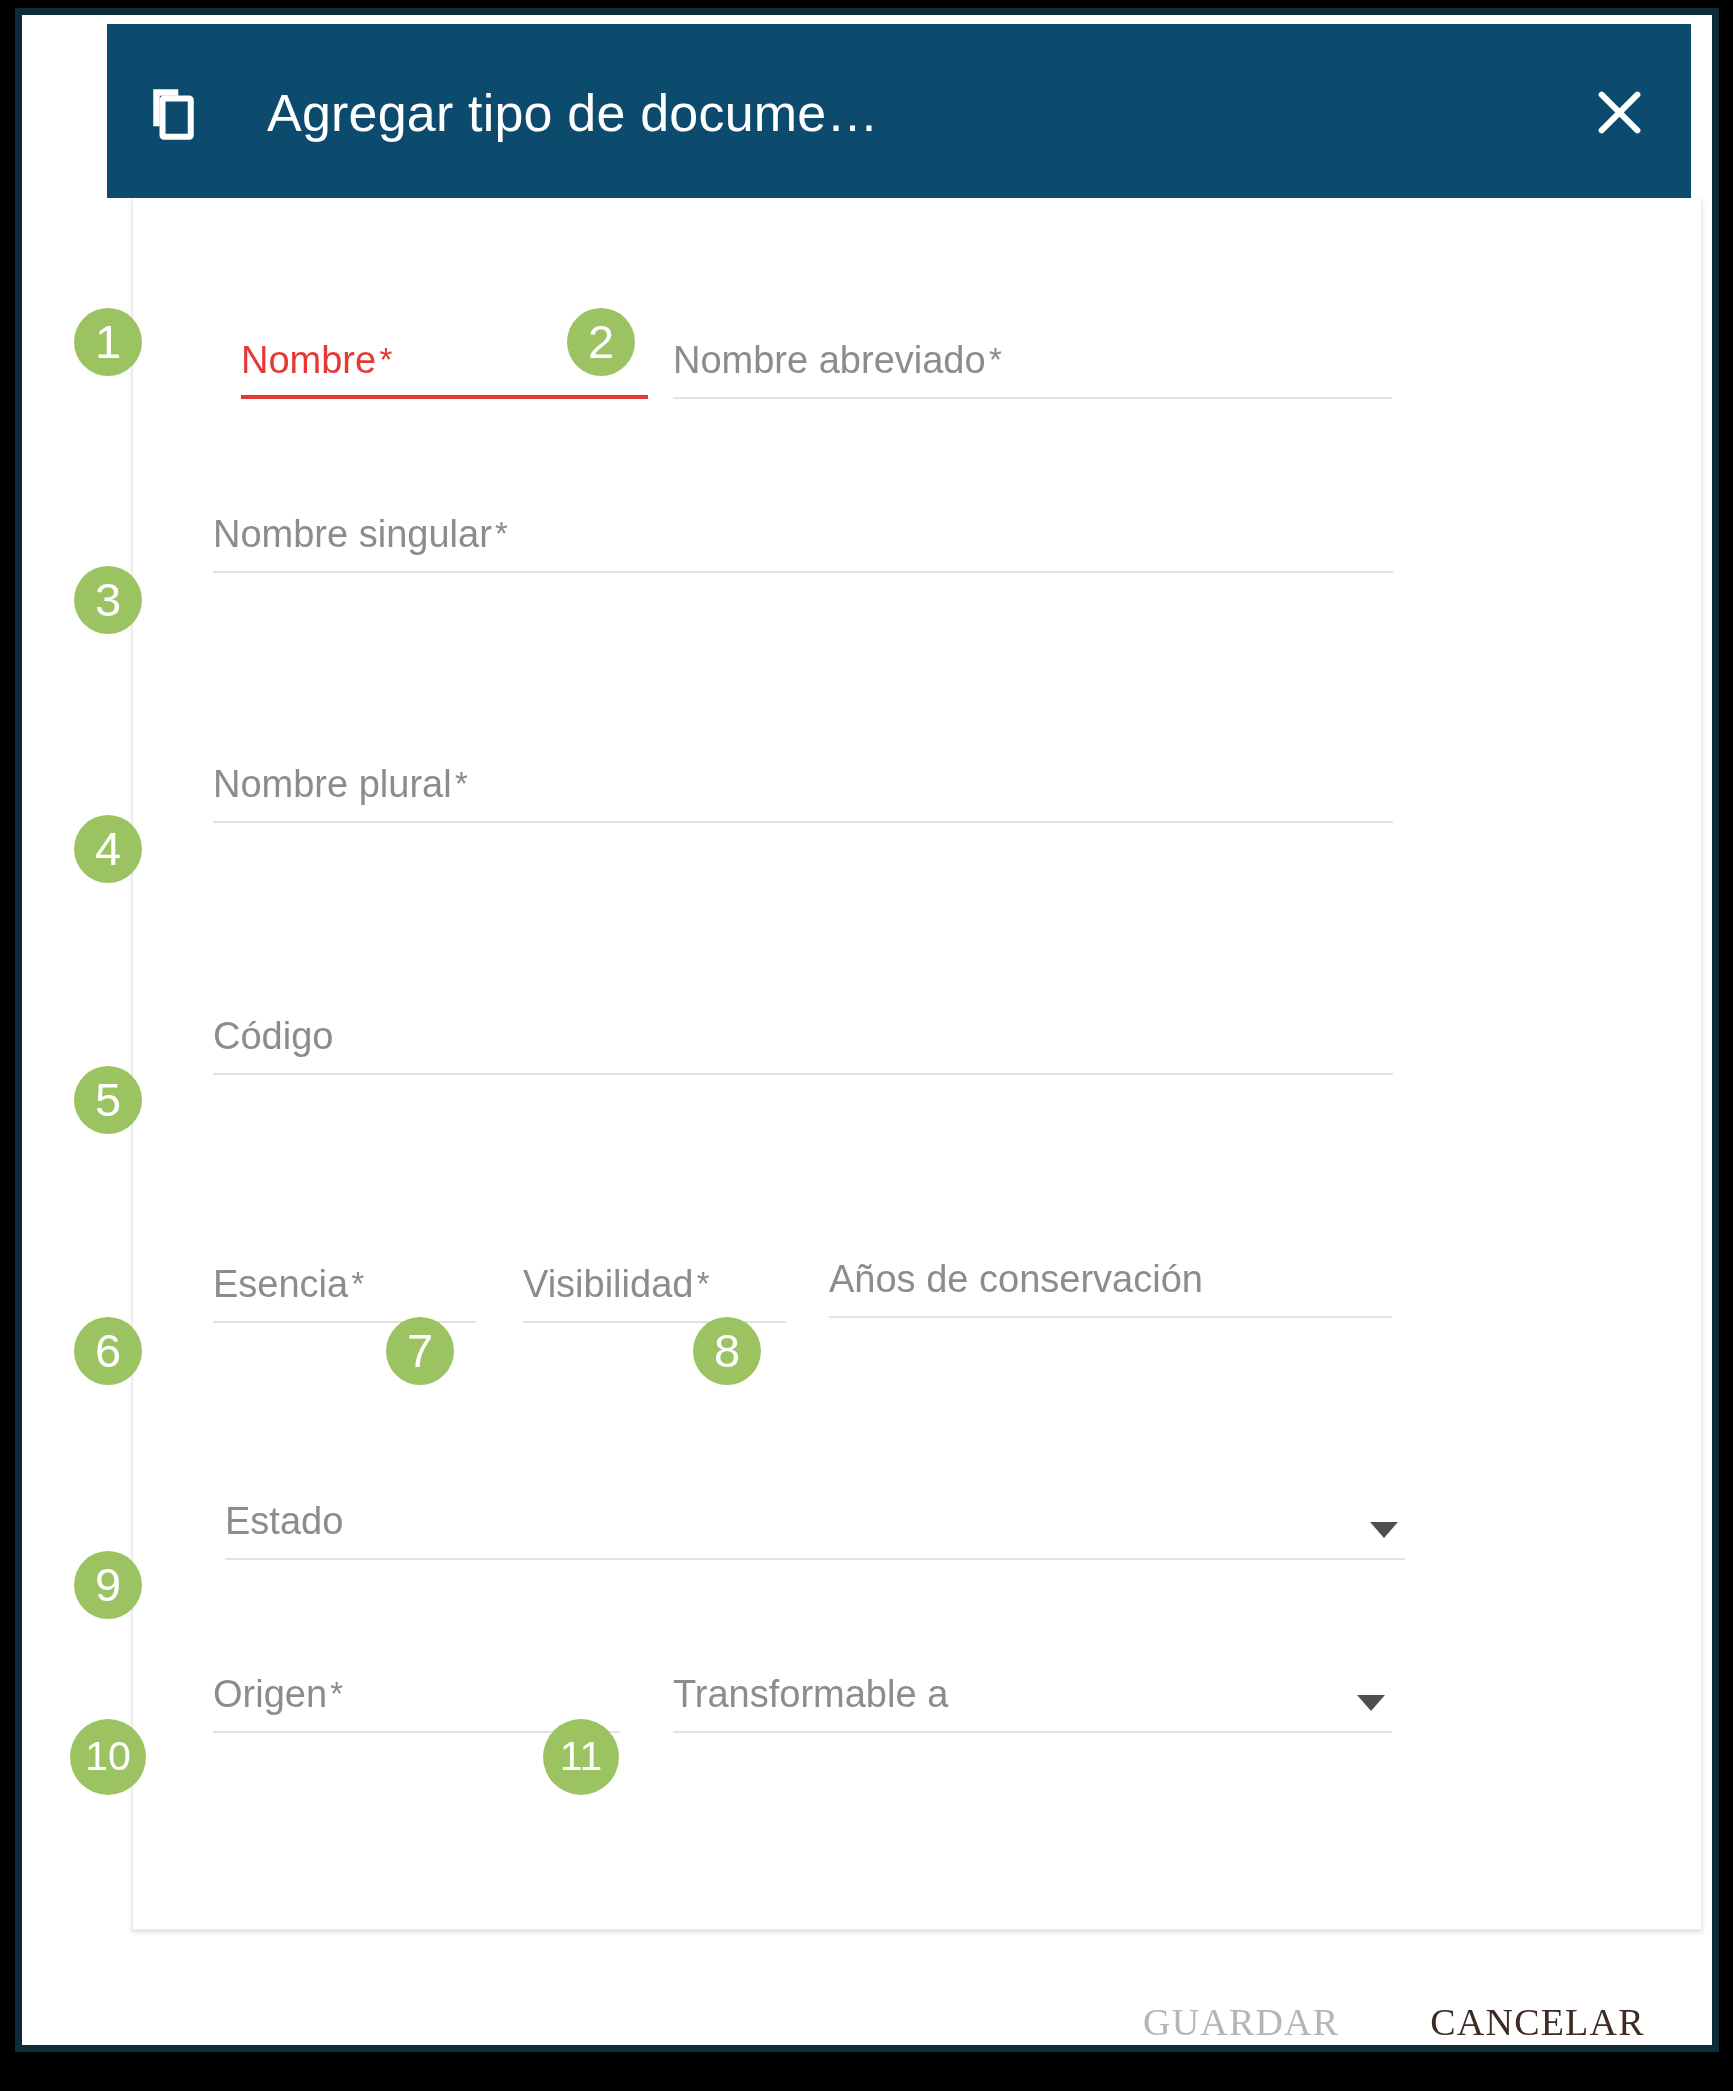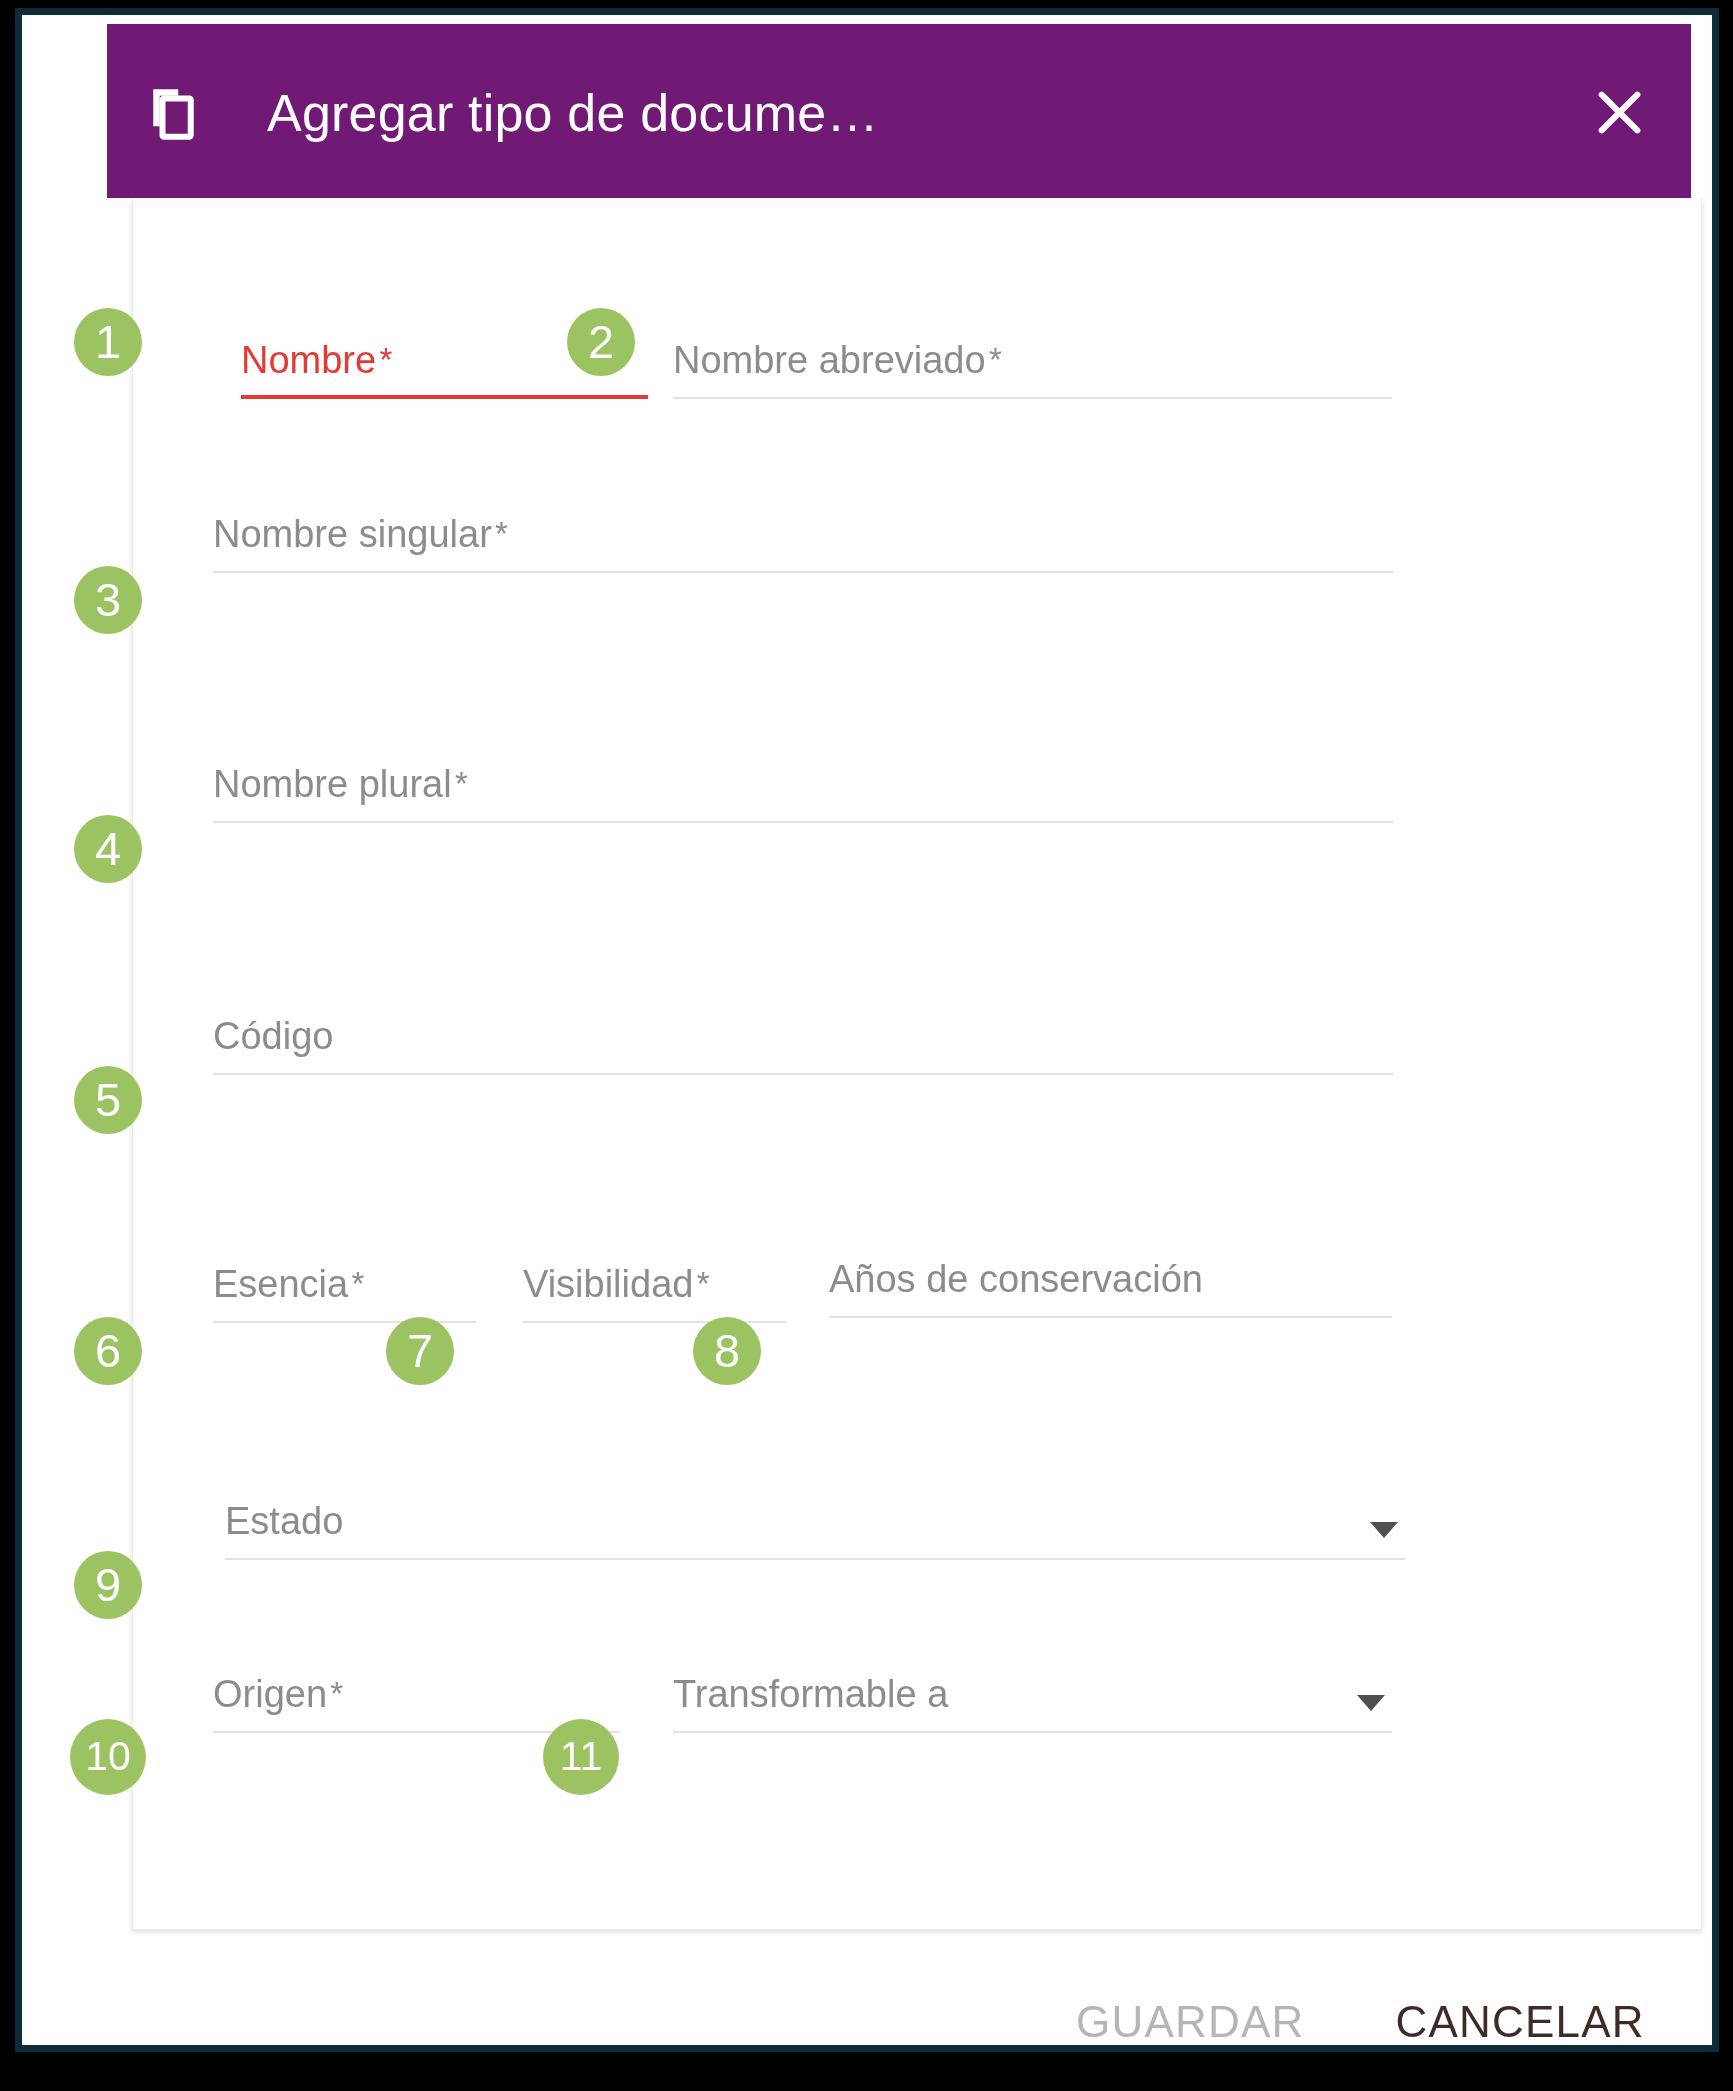--- a/index.html
+++ b/index.html
@@ -42,21 +42,21 @@
     width: 1584px;
     background: #ffffff;
   }
 
   #dialog-header {
     position: absolute;
     left: 0;
     top: 0;
     width: 1584px;
     height: 174px;
-    background: #701a75;
+    background: #0c4a6e;
     display: flex;
     align-items: center;
     box-sizing: border-box;
     padding: 4px 40px 0 35px;
   }
   #dialog-header .hdr-icon {
     width: 60px;
     height: 60px;
     flex: 0 0 60px;
     display: block;
@@ -158,26 +158,26 @@
     top: 1936px;
     width: 1584px;
     height: 125px;
     display: flex;
     align-items: center;
     justify-content: flex-end;
     padding-right: 18.3px;
     box-sizing: border-box;
   }
   #dialog-footer .btn {
-    font-size: 44px;
+    font-size: 38px;
     letter-spacing: 1.2px;
     background: none;
     border: none;
     padding: 16.6px 28px;
-    font-family: Liberation Sans, sans-serif;
+    font-family: Liberation Serif, serif;
   }
   #dialog-footer .btn.save { color: #b5b5b5; cursor: default; }
   #dialog-footer .btn.cancel { color: #3f2b26; cursor: pointer; margin-left: 35px; }
 </style>
 </head>
 <body>
 
 <div id="screen">
   <div id="page-frame">
 

